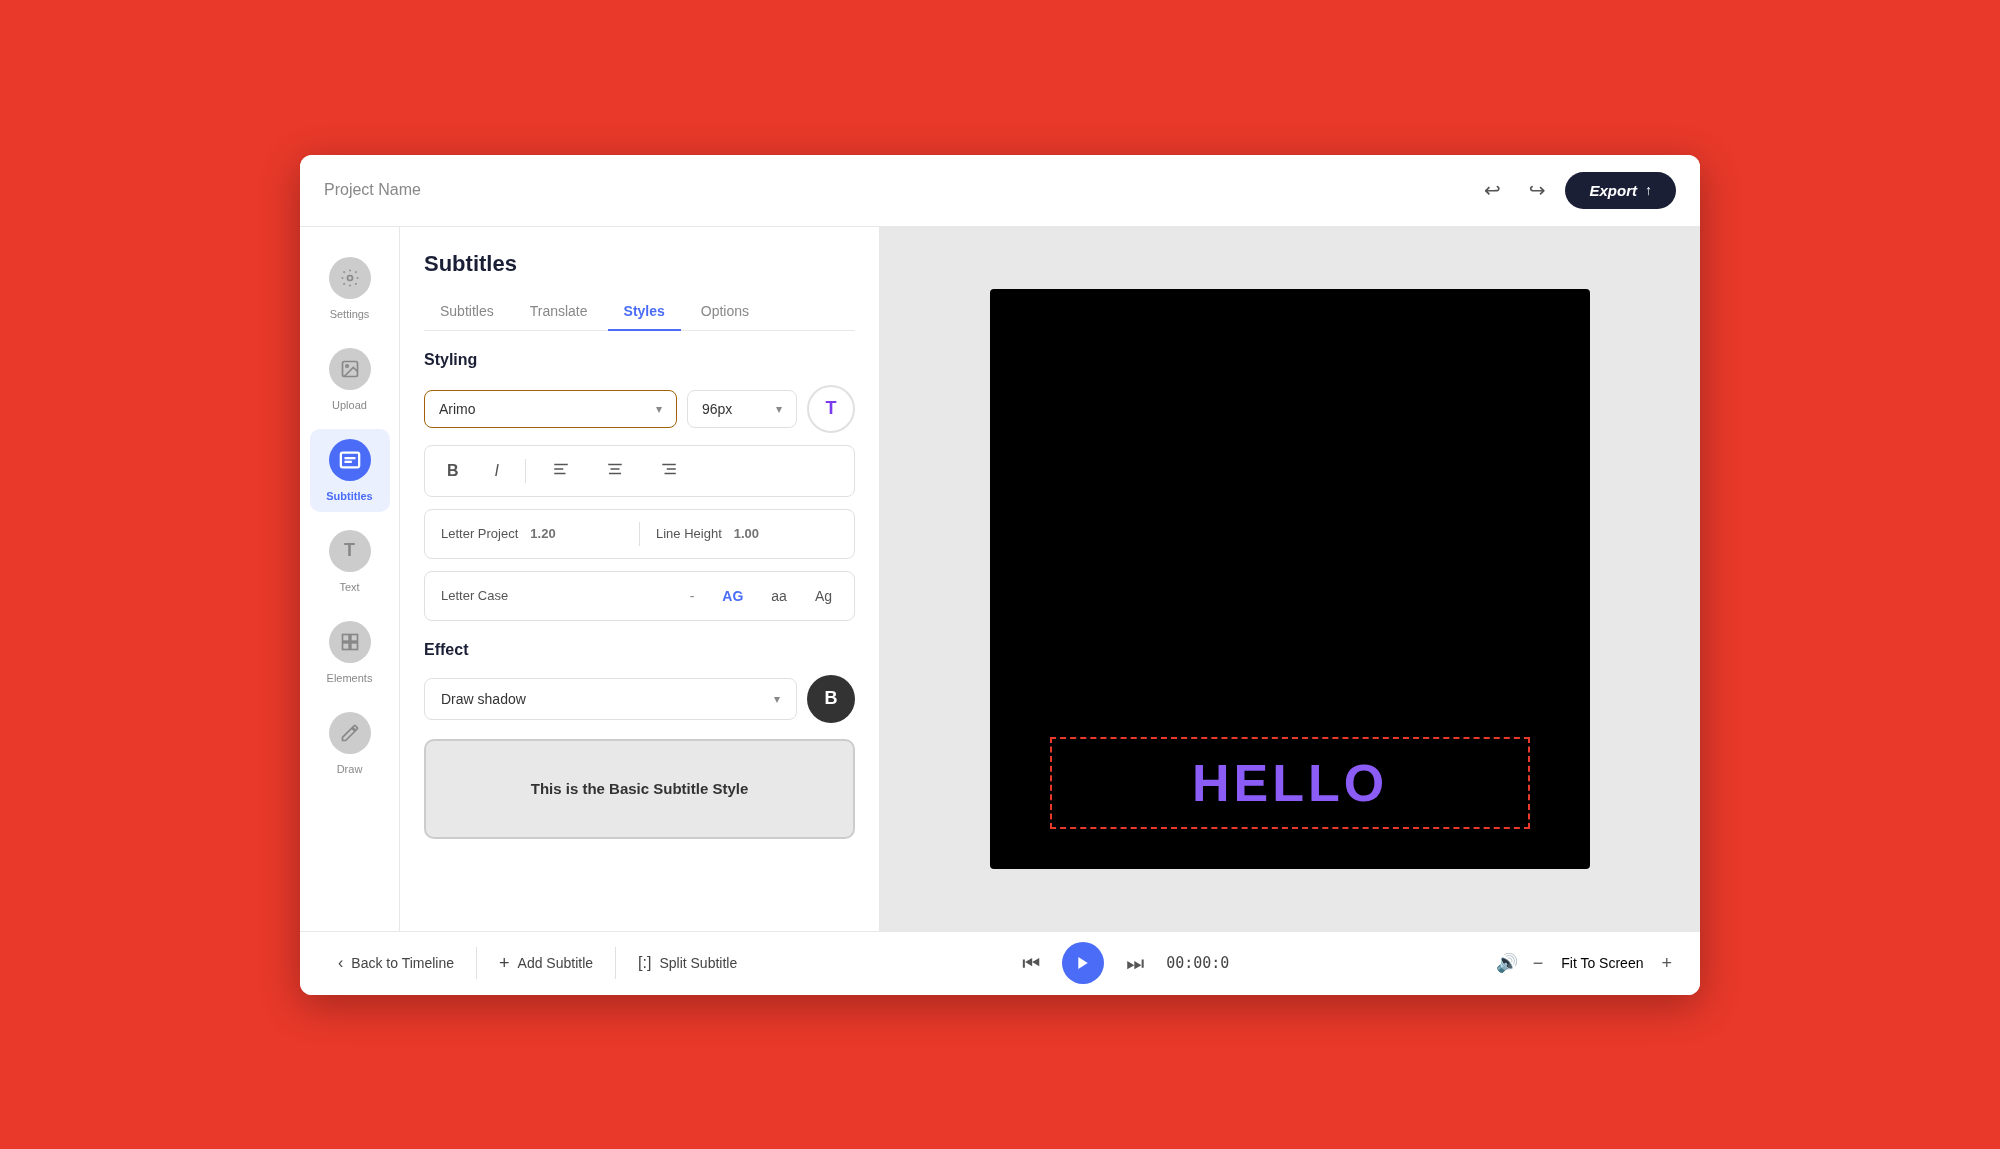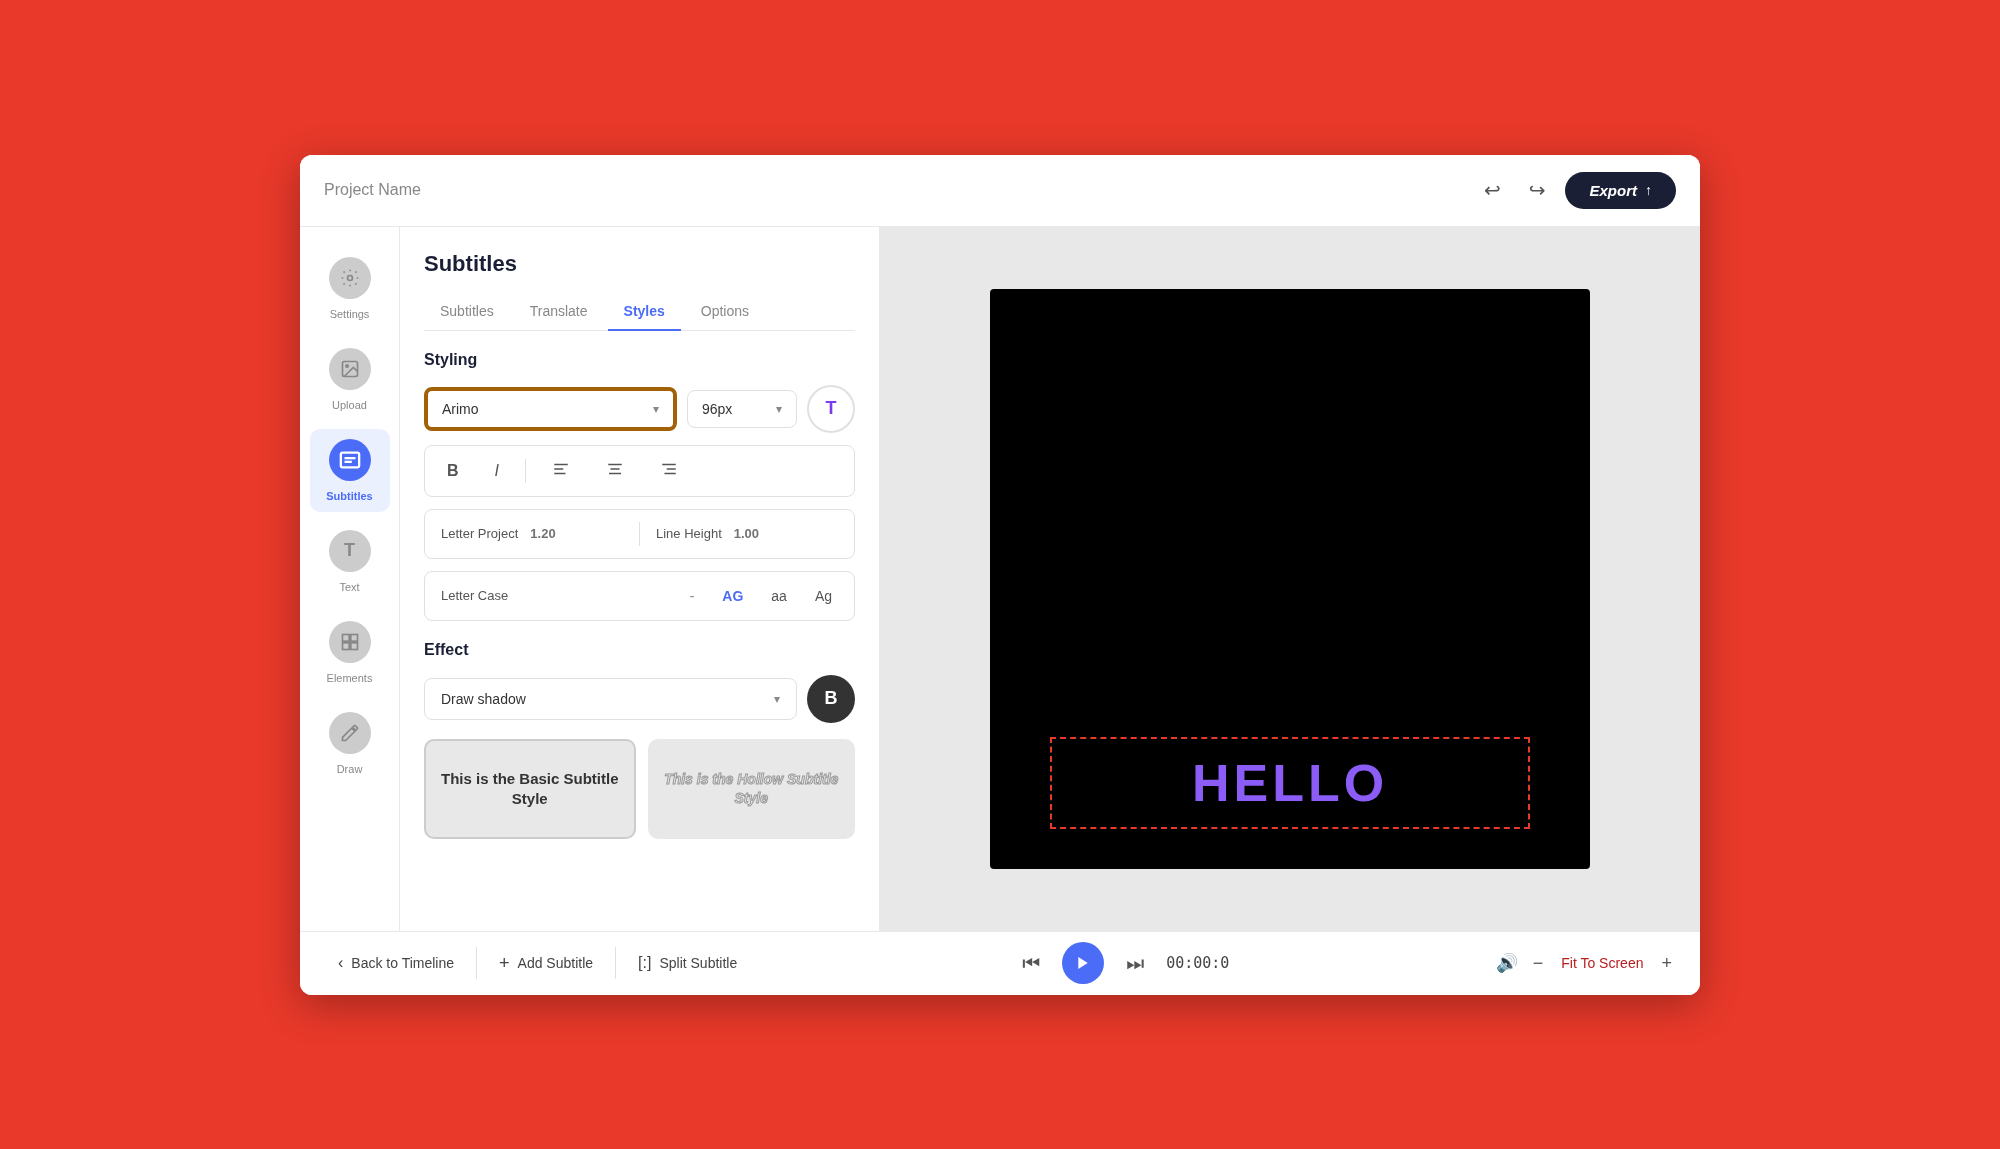--- a/index.html
+++ b/index.html
@@ -166,21 +166,21 @@
     }
     
     .styling-row {
       display: flex;
       align-items: center;
       gap: 10px;
       margin-bottom: 12px;
     }
     .font-select {
       flex: 1;
-      border: 4px solid #a16207;
+      border: 1px solid #a16207;
       border-radius: 8px;
       padding: 10px 14px;
       font-size: 14px;
       color: #333;
       display: flex;
       align-items: center;
       justify-content: space-between;
       cursor: pointer;
       background: #fff;
     }
@@ -477,21 +477,21 @@
     .zoom-btn {
       background: none;
       border: none;
       cursor: pointer;
       font-size: 18px;
       color: #555;
       padding: 4px 8px;
     }
     .zoom-label {
       font-size: 14px;
-      color: #b91c1c;
+      color: #000000;
     }
     .chevron { font-size: 12px; color: #888; }
   </style>
 </head>
 <body>
 
 <div class="app-container">
 
   <div class="top-bar">
     <span class="project-name">Project Name</span>
@@ -649,23 +649,20 @@
           </div>
           <div class="effect-color-btn">
             <span>B</span>
           </div>
         </div>
 
         <div class="style-cards">
           <div class="style-card basic">
             <span class="card-text">This is the Basic Subtitle Style</span>
           </div>
-          <div class="style-card hollow">
-            <span class="card-text">This is the Hollow Subtitle Style</span>
-          </div>
         </div>
       </div>
     </div>
 
     <div class="preview-area">
       <div class="video-preview">
         <div class="subtitle-overlay">
           <span class="subtitle-text">HELLO</span>
         </div>
       </div>

